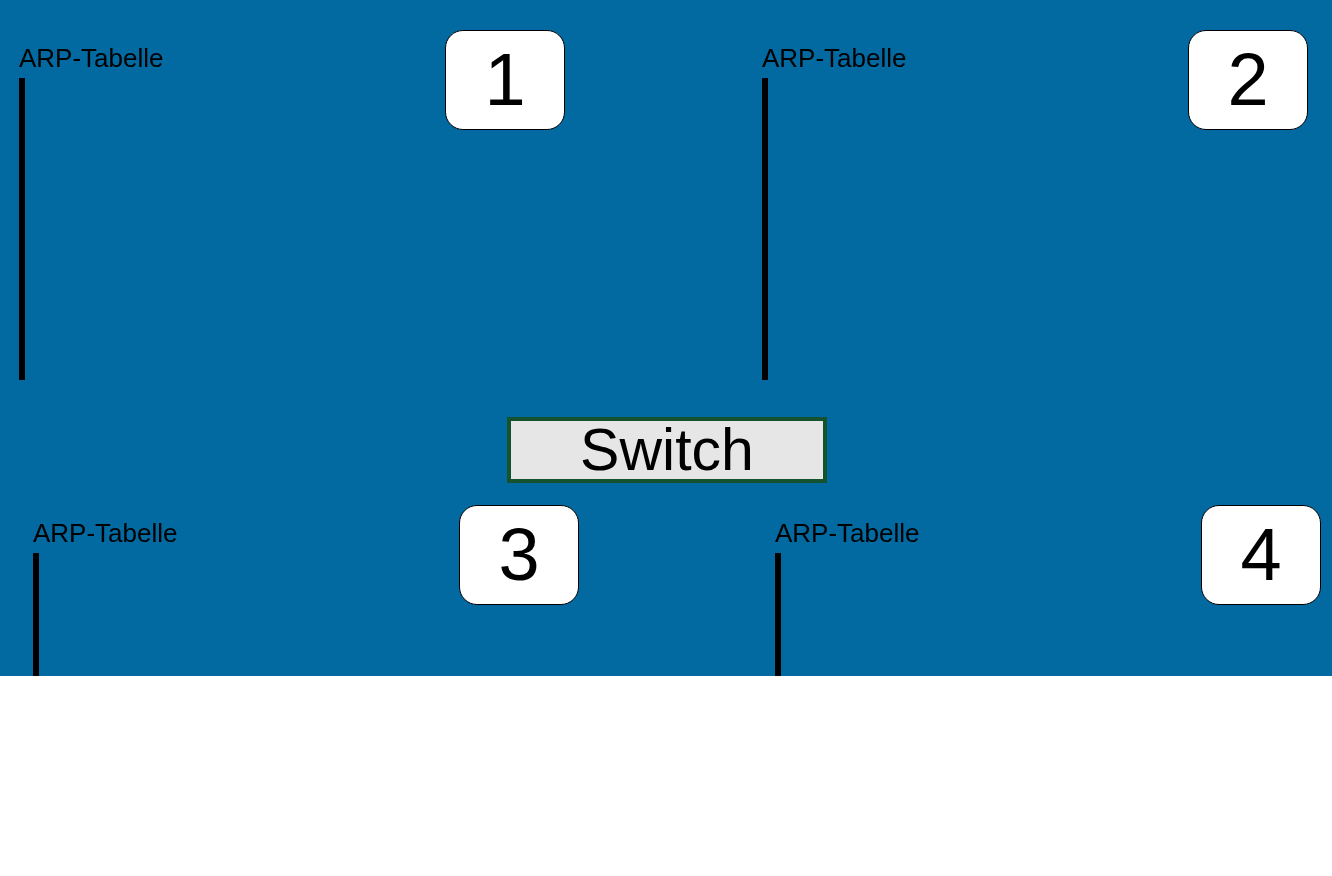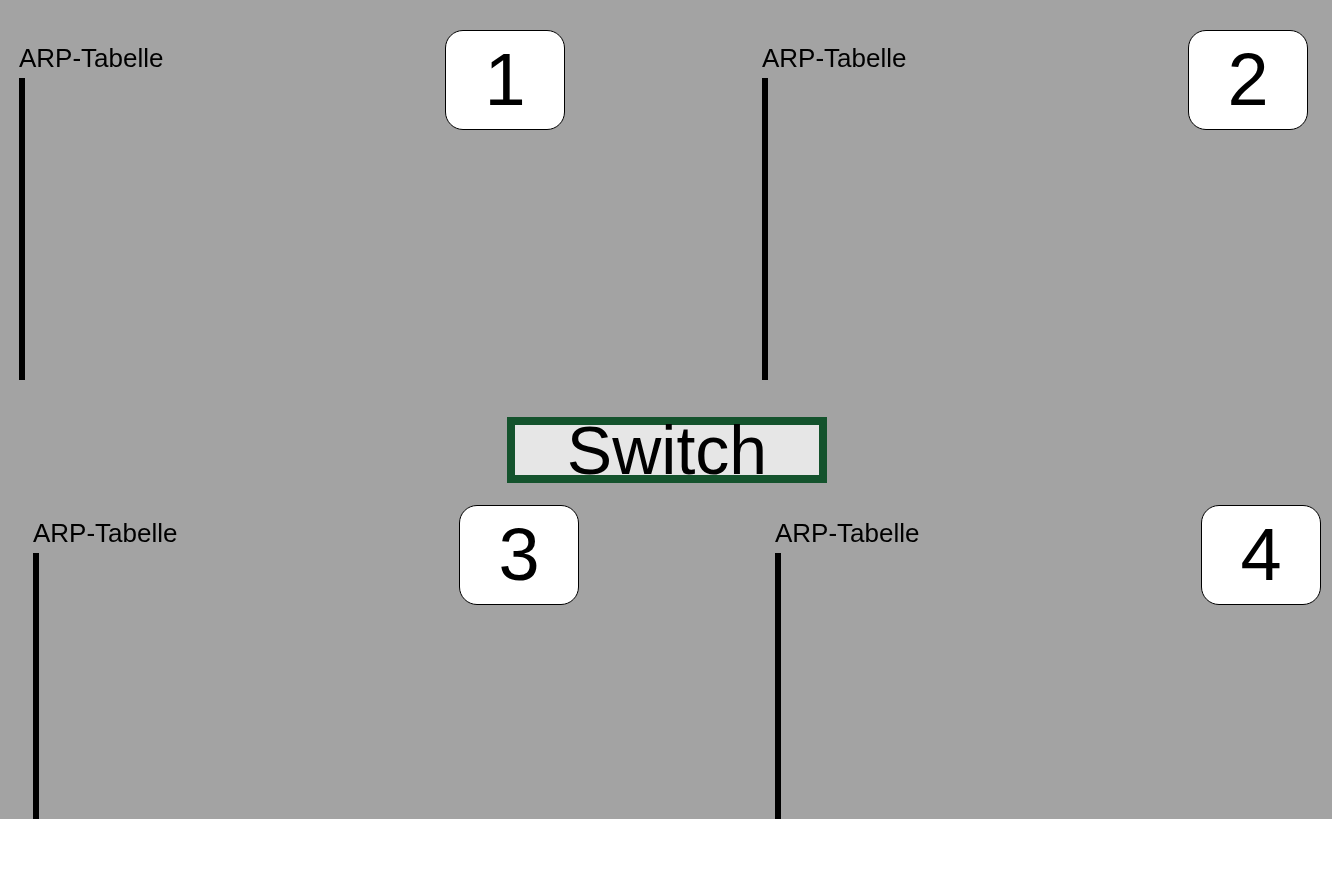--- a/index.html
+++ b/index.html
@@ -7,22 +7,22 @@
     padding: 0;
     background: #ffffff;
   }
   body {
     font-family: "Liberation Sans", sans-serif;
     color: #000000;
   }
   #canvas {
     position: relative;
     width: 1332px;
-    height: 819px;
-    background: #a3a3a3;
+    height: 676px;
+    background: #0369a1;
     overflow: hidden;
   }
 
   
   .arp-group {
     position: absolute;
   }
   .arp-caption {
     position: absolute;
     left: 0;
@@ -60,27 +60,27 @@
     font-size: 74px;
     line-height: 1;
     color: #000000;
     box-sizing: border-box;
     z-index: 5;
   }
 
   
   .switch-box {
     position: absolute;
-    border: 8px solid #14532d;
+    border: 4px solid #14532d;
     background: #e6e6e6;
     display: flex;
     align-items: center;
     justify-content: center;
     box-sizing: border-box;
-    font-size: 68px;
+    font-size: 59px;
     line-height: 1;
     color: #000000;
   }
 </style>
 </head>
 <body>
 
 <div id="canvas">
 
   <div class="arp-group" style="left:19px; top:78px;">

